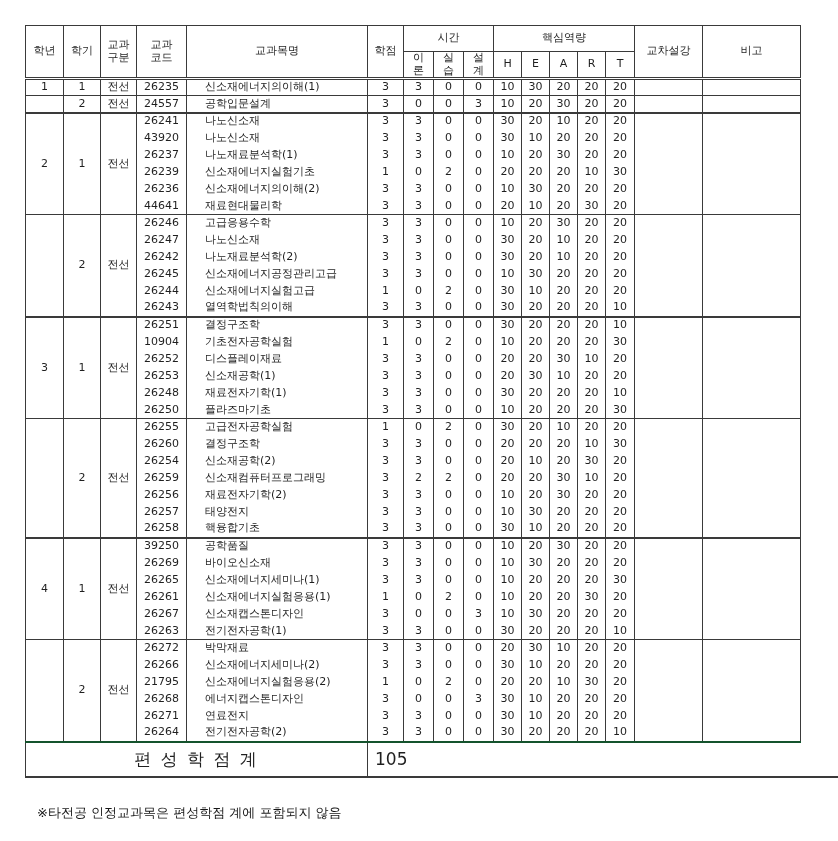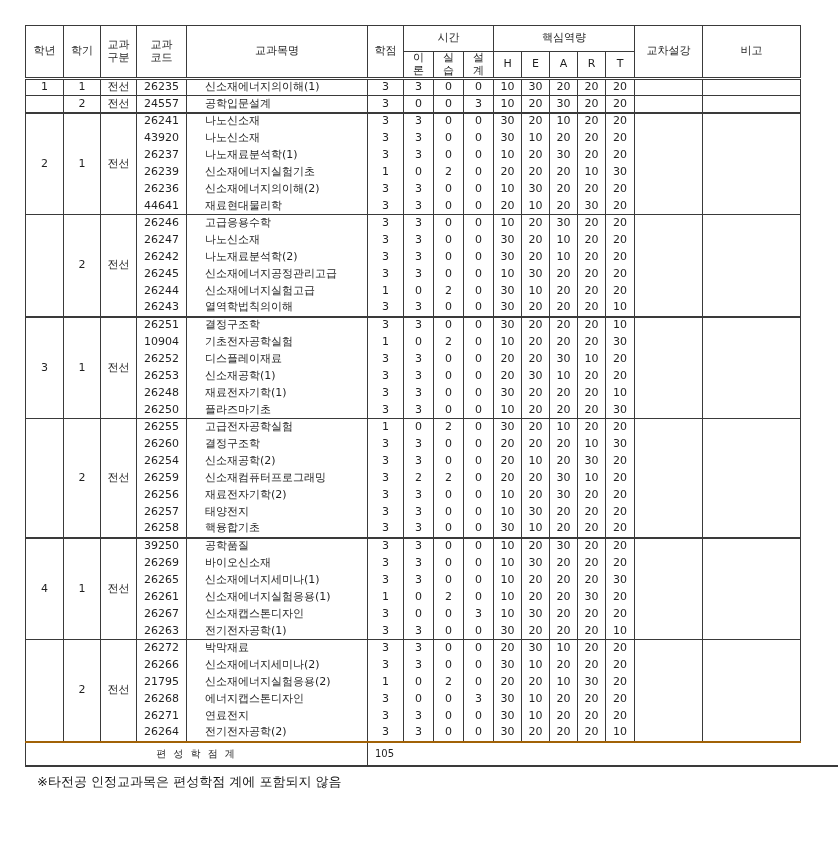--- a/index.html
+++ b/index.html
@@ -44,39 +44,39 @@
     white-space:pre-line;
     height:26px;
   }
   .tbl thead tr + tr th { border-top:1px solid #3a3a3a; }
   .tbl thead th.dbl { border-bottom:3px double #3a3a3a; }
   .tbl tbody td { height:17px; }
   .tbl tbody td.name { text-align:left; padding-left:18px; }
   .tbl tbody td.sem-start  { border-top:1px solid #3a3a3a; }
   .tbl tbody td.year-start { border-top:2px solid #3a3a3a; }
   .tbl tfoot td {
-    border-top:2px solid #a16207;
+    border-top:2px solid #14532d;
     border-bottom:none;
-    height:23px;
-    font-size:10px;
+    height:34px;
+    font-size:17px;
   }
   .tbl tfoot td.label { letter-spacing:2px; }
   .tbl tfoot td.total {
     text-align:left;
     padding-left:7px;
     border-right:none;
     margin-left:24px;
   }
   .bottom-rule {
     width:813px;
     height:0;
     border-top:2px solid #3a3a3a;
   }
   .footnote {
-    margin-top:6px;
+    margin-top:26px;
     margin-left:12px;
     font-size:13px;
     color:#161616;
   }
 </style>
 </head>
 <body>
 
 <div class="page">
 

